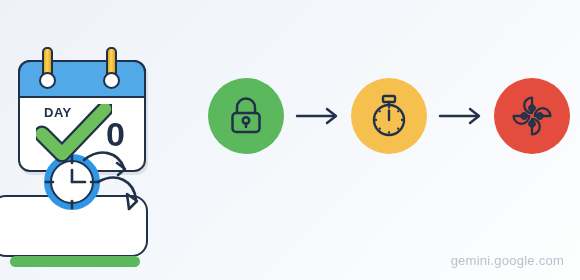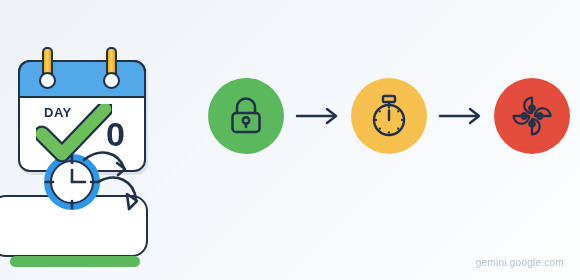--- a/index.html
+++ b/index.html
@@ -201,21 +201,21 @@
     display: flex;
     align-items: center;
     justify-content: center;
     height: 24px;
   }
 
   .wm {
     position: absolute;
     right: 16px;
     bottom: 12px;
-    font-size: 10px;
+    font-size: 13px;
     color: #b8c2ce;
     letter-spacing: 0.25px;
   }
 </style>
 </head>
 <body>
 
 <div id="canvas">
 
   <div id="calendar-illustration">

